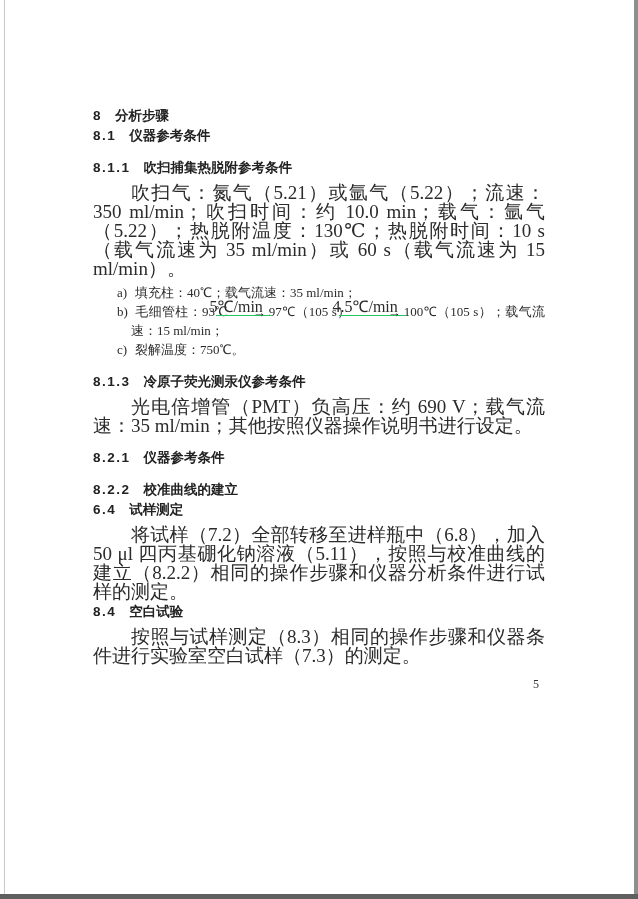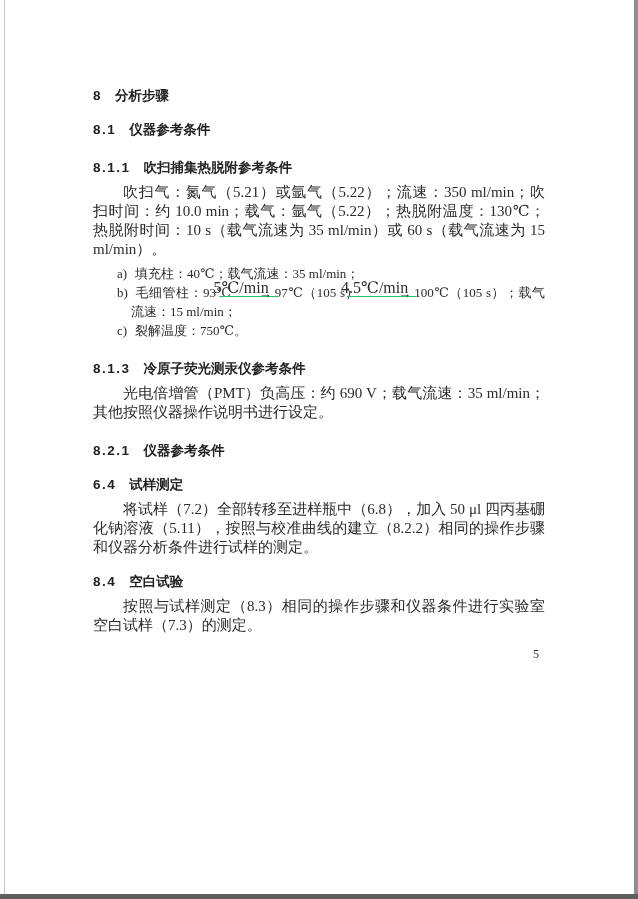--- a/index.html
+++ b/index.html
@@ -11,32 +11,32 @@
   }
   
   .edge-left  { position:absolute; left:4px; top:0; width:1px; height:899px; background:#c8c8c8; }
   .edge-right { position:absolute; right:0; top:0; width:4px; height:899px; background:#8f8f8f; }
   .edge-bottom{ position:absolute; left:0; bottom:0; width:638px; height:5px; background:#5f5f5f; }
 
   .content { position:absolute; left:93px; top:86px; width:452px; }
 
   .h1, .h2, .h3 {
     font-family:"Liberation Sans","DejaVu Sans",sans-serif;
-    font-weight:700; font-size:13.5px; line-height:19px; color:#222;
+    font-weight:700; font-size:13.5px; line-height:19px; color:#222;margin-top:20px;
   }
-  .h2 { margin-top:15px; }
-  .h3 { margin-top:19px; }
+  .h2 { margin-top:1px; }
+  .h3 { margin-top:13px; }
   .num  { letter-spacing:1.5px; margin-right:13px; }
 
   p.body {
-    margin:6px 0 0 0; font-size:15px; line-height:19px;
+    margin:6px 0 0 0; font-size:19px; line-height:19px;
     text-align:justify; text-indent:2em;
   }
 
-  .clist { margin:5px 0 12px 24px; font-size:13px; line-height:19px; }
+  .clist { margin:5px 0 12px 24px; font-size:13px; line-height:19px;font-family:Liberation Serif, serif; }
   .citem { text-align:justify; padding-left:14px; text-indent:-14px; }
   .cmarker { display:inline-block; width:18px; text-indent:0; }
 
   
   .ramp { display:inline-block; white-space:nowrap; margin:0 2px; }
   .ramp-lbl {
     display:inline-block; font-size:16px; line-height:12px;
     border-bottom:1px solid #22c55e; padding:0 8px 2px;
     position:relative; top:-4px;
   }
@@ -81,20 +81,23 @@
   <div class="h3">
     <span class="num">8.1.3</span><span>冷原子荧光测汞仪参考条件</span>
   </div>
   <p class="body">光电倍增管（PMT）负高压：约 690 V；载气流速：35 ml/min；其他按照仪器操作说明书进行设定。</p>
 
 
   <div class="h3">
     <span class="num">8.2.1</span><span>仪器参考条件</span>
   </div>
 
+  <div class="h3">
+    <span class="num">8.2.2</span><span>校准曲线的建立</span>
+  </div>
 
   <div class="h2">
     <span class="num">6.4</span><span>试样测定</span>
   </div>
   <p class="body">将试样（7.2）全部转移至进样瓶中（6.8），加入 50 μl 四丙基硼化钠溶液（5.11），按照与校准曲线的建立（8.2.2）相同的操作步骤和仪器分析条件进行试样的测定。</p>
 
   <div class="h2">
     <span class="num">8.4</span><span>空白试验</span>
   </div>
   <p class="body">按照与试样测定（8.3）相同的操作步骤和仪器条件进行实验室空白试样（7.3）的测定。</p>

